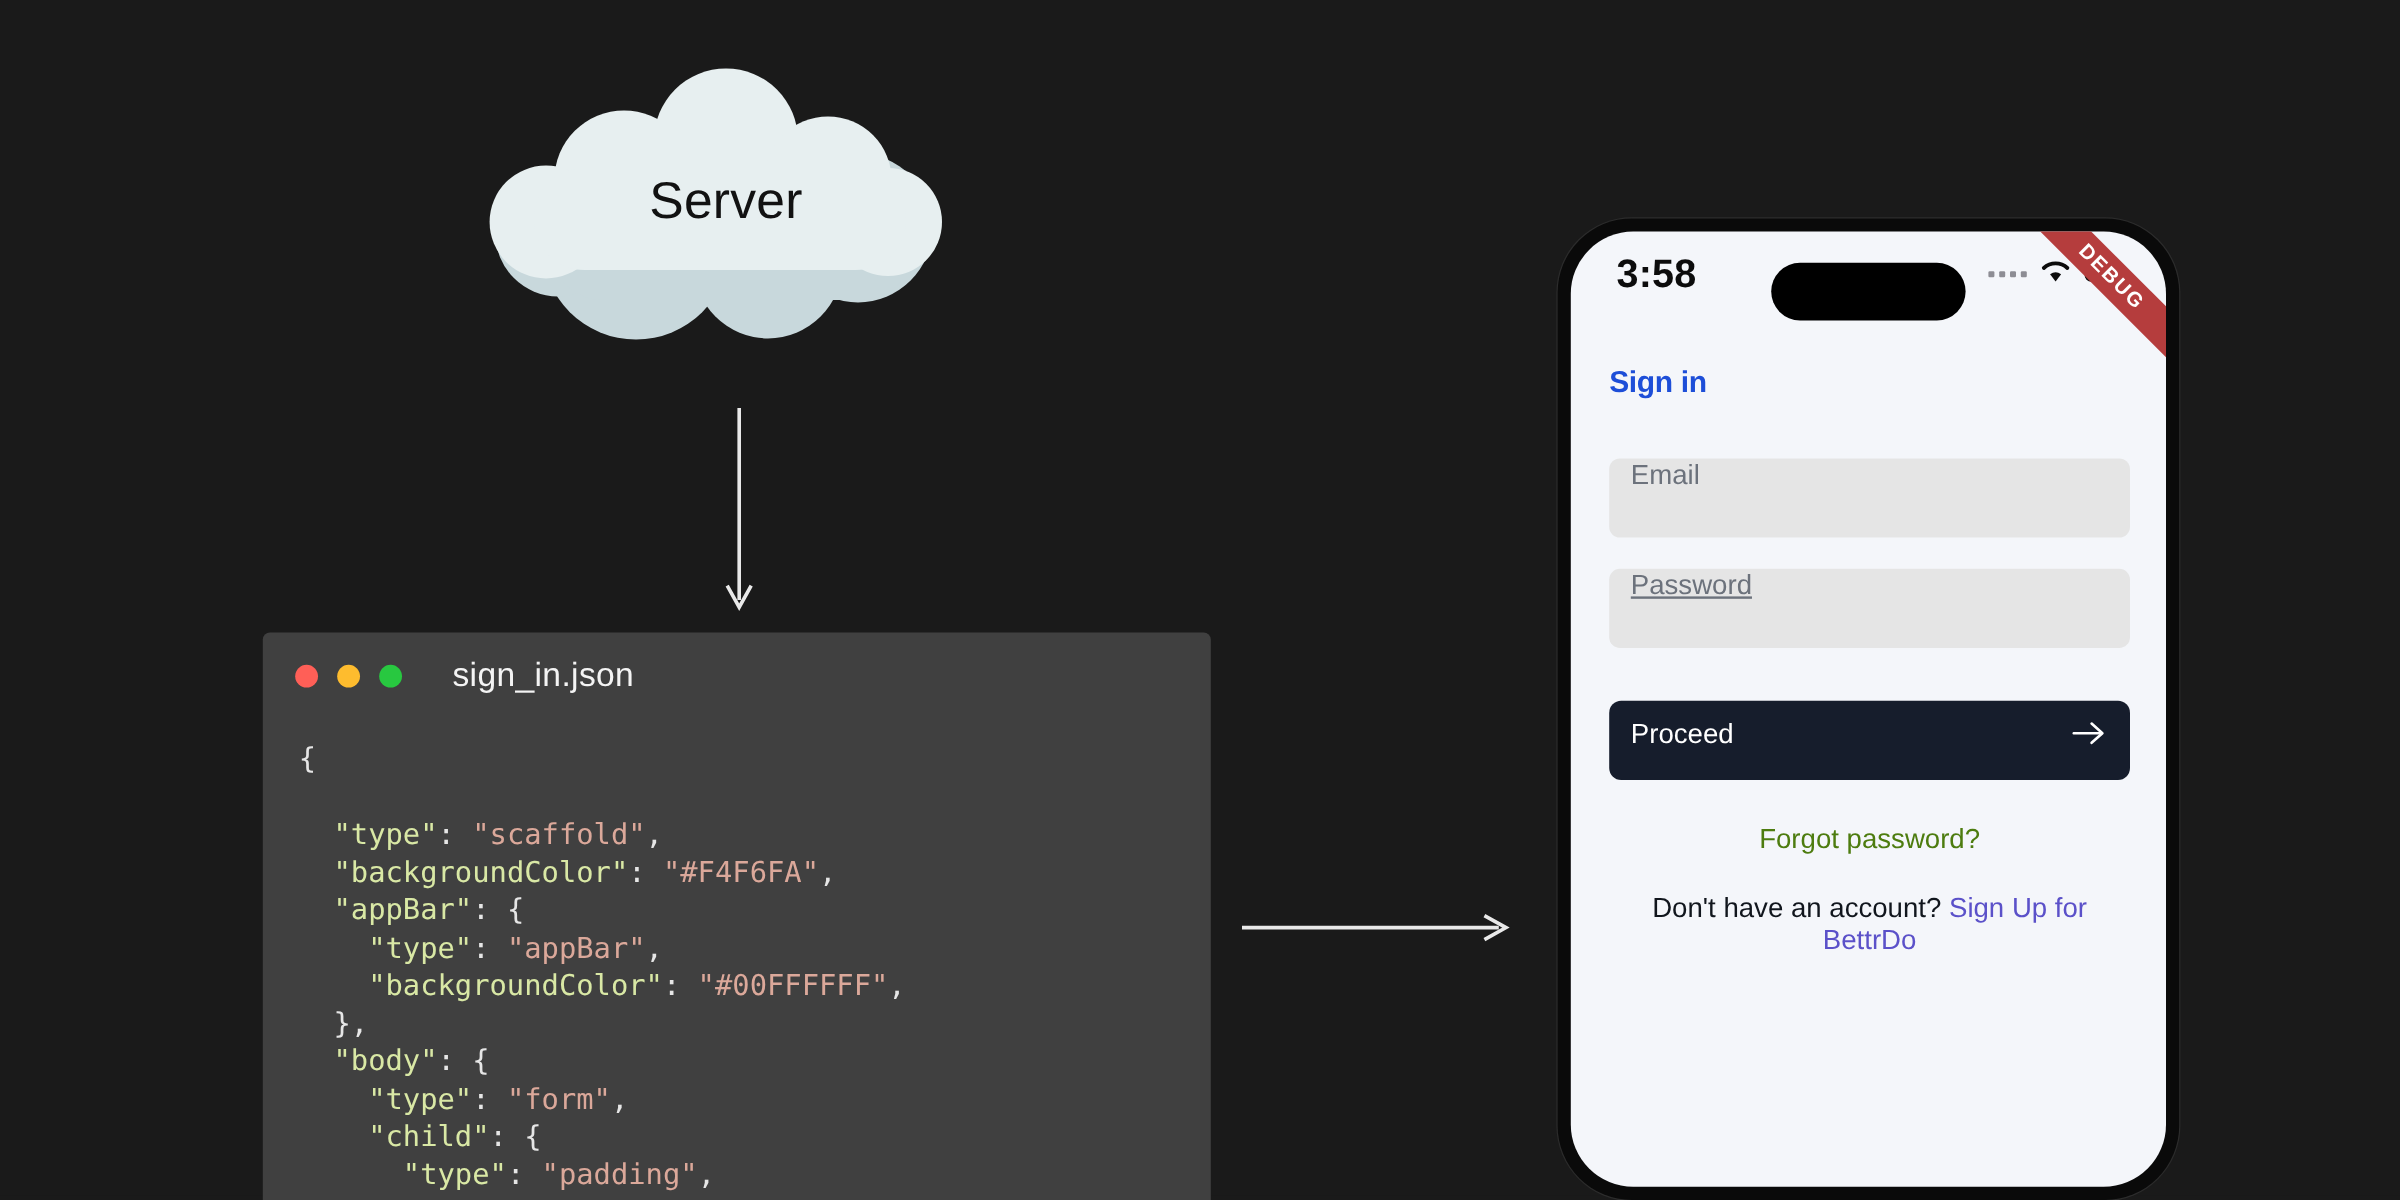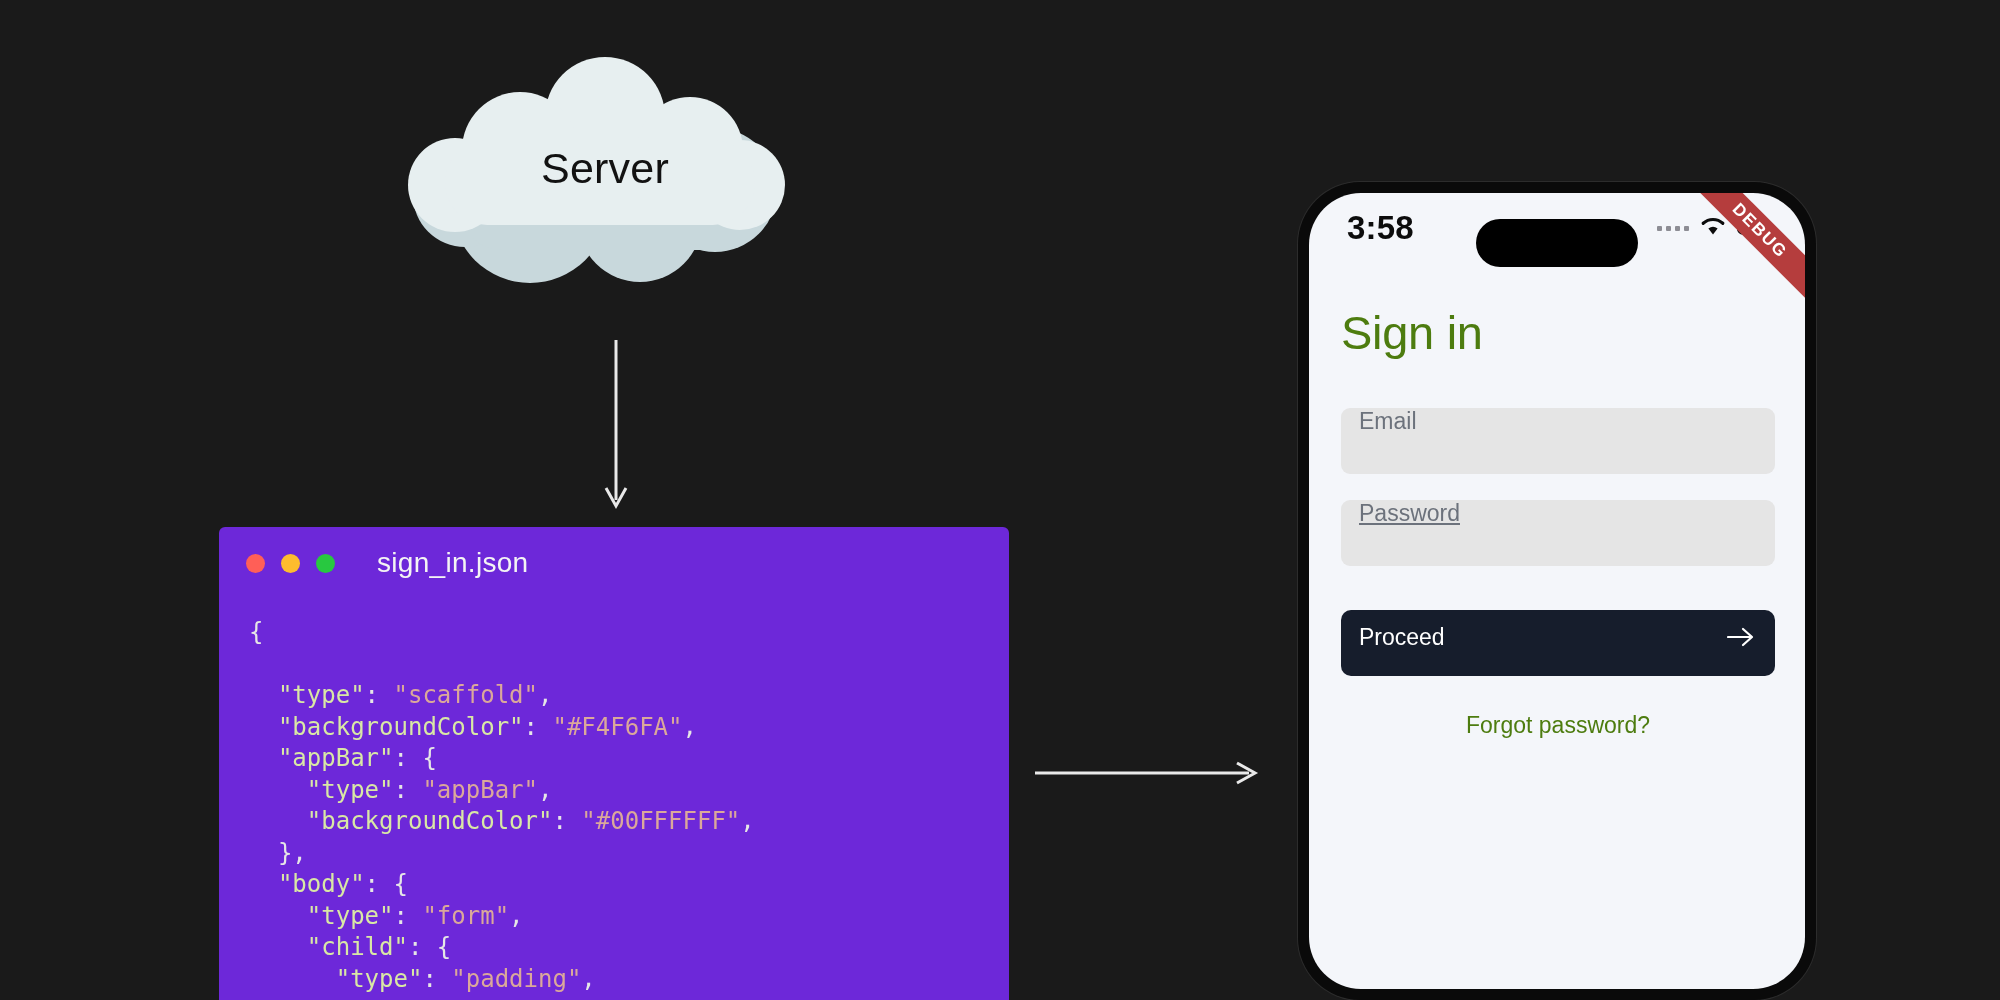--- a/index.html
+++ b/index.html
@@ -25,21 +25,21 @@
   #arrow-down { position: absolute; left: 604px; top: 340px; width: 24px; height: 175px; }
   #arrow-down svg { display: block; }
 
   
   #arrow-right { position: absolute; left: 1035px; top: 760px; width: 228px; height: 26px; }
   #arrow-right svg { display: block; }
 
   
   #code-panel {
     position: absolute; left: 219px; top: 527px; width: 790px; height: 473px;
-    background: #6d28d9; border-radius: 6px 6px 0 0; overflow: hidden;
+    background: #404040; border-radius: 6px 6px 0 0; overflow: hidden;
   }
   #code-titlebar { display: flex; align-items: center; height: 72px; padding: 0 0 0 27px; }
   .dot { width: 19px; height: 19px; border-radius: 50%; margin-right: 16px; flex: 0 0 auto; }
   .dot.red { background: #ff5f57; }
   .dot.yellow { background: #febc2e; }
   .dot.green { background: #28c840; }
   #code-filename {
     margin-left: 26px; color: #f4f4f4; font-size: 28px; font-weight: 400;
     font-family: "Liberation Sans", sans-serif; letter-spacing: .3px;
   }
@@ -88,21 +88,21 @@
     width: 185px; padding: 5px 0;
     background: #b53d3d; color: #fff;
     font-size: 17px; font-weight: 700; letter-spacing: 1.6px;
     text-align: center; transform: rotate(45deg);
     font-family: "Liberation Sans", sans-serif;
     z-index: 9;
   }
 
   
   #phone-content { padding: 42px 30px 0 32px; }
-  #signin-title { font-size: 47px; font-weight: 400; color: #4d7c0f; letter-spacing: -.3px; }
+  #signin-title { font-size: 25px; font-weight: 700; color: #1d4ed8; letter-spacing: -.3px; }
   .field {
     margin-top: 0; height: 66px; background: #e5e5e5; border-radius: 9px;
     display: flex; align-items: flex-start; padding: 0 18px;
     font-size: 23px; color: #6c727c;
   }
   #email-field { margin-top: 48px; }
   #password-field { margin-top: 26px; text-decoration: underline; }
   #proceed-button {
     margin-top: 44px; height: 66px; background: #161d2c; border-radius: 10px;
     display: flex; align-items: center; justify-content: space-between;
@@ -216,18 +216,21 @@
           <span id="proceed-arrow">
             <svg width="28" height="22" viewBox="0 0 28 22" xmlns="http://www.w3.org/2000/svg">
               <line x1="1" y1="11" x2="24" y2="11" stroke="#ffffff" stroke-width="2.2" stroke-linecap="round"></line>
               <polyline points="16,3 25,11 16,19" fill="none" stroke="#ffffff" stroke-width="2.2" stroke-linecap="round" stroke-linejoin="round"></polyline>
             </svg>
           </span>
         </div>
 
         <div id="forgot-password">Forgot password?</div>
 
+        <div id="signup-row">
+          <span>Don't have an account? </span><span id="signup-link">Sign Up for BettrDo</span>
+        </div>
       </div>
 
     </div>
   </div>
 
 </div>
 
 </body></html>

